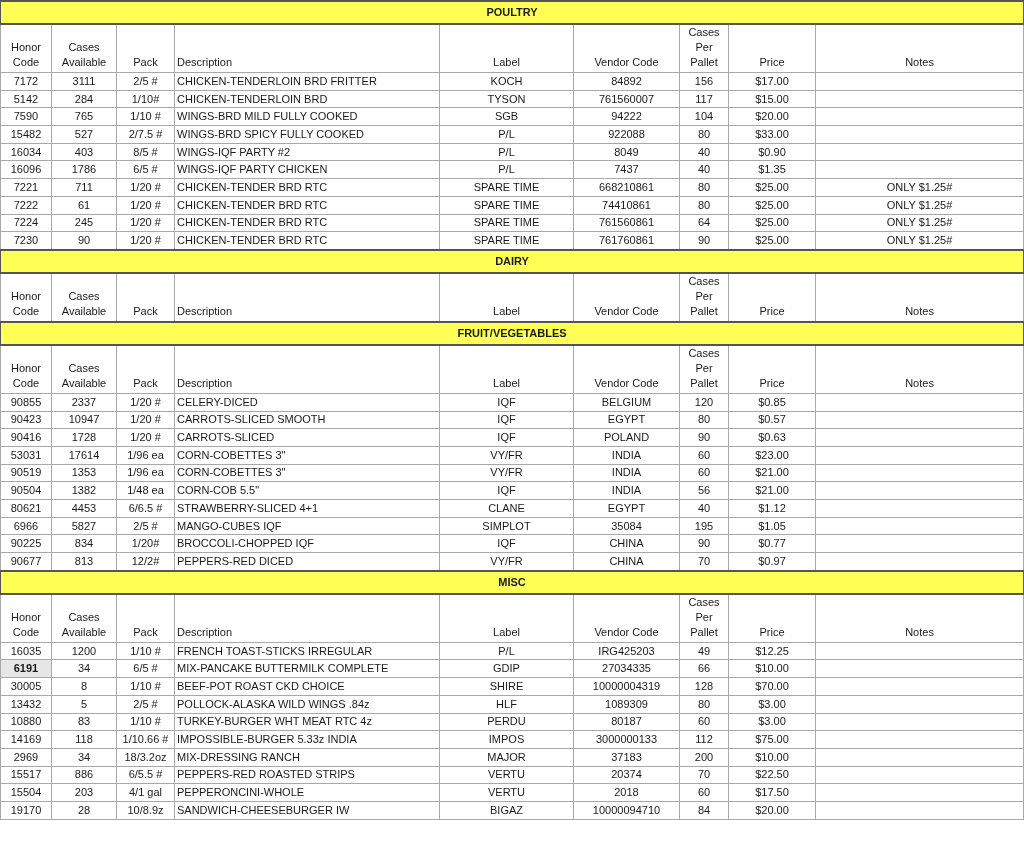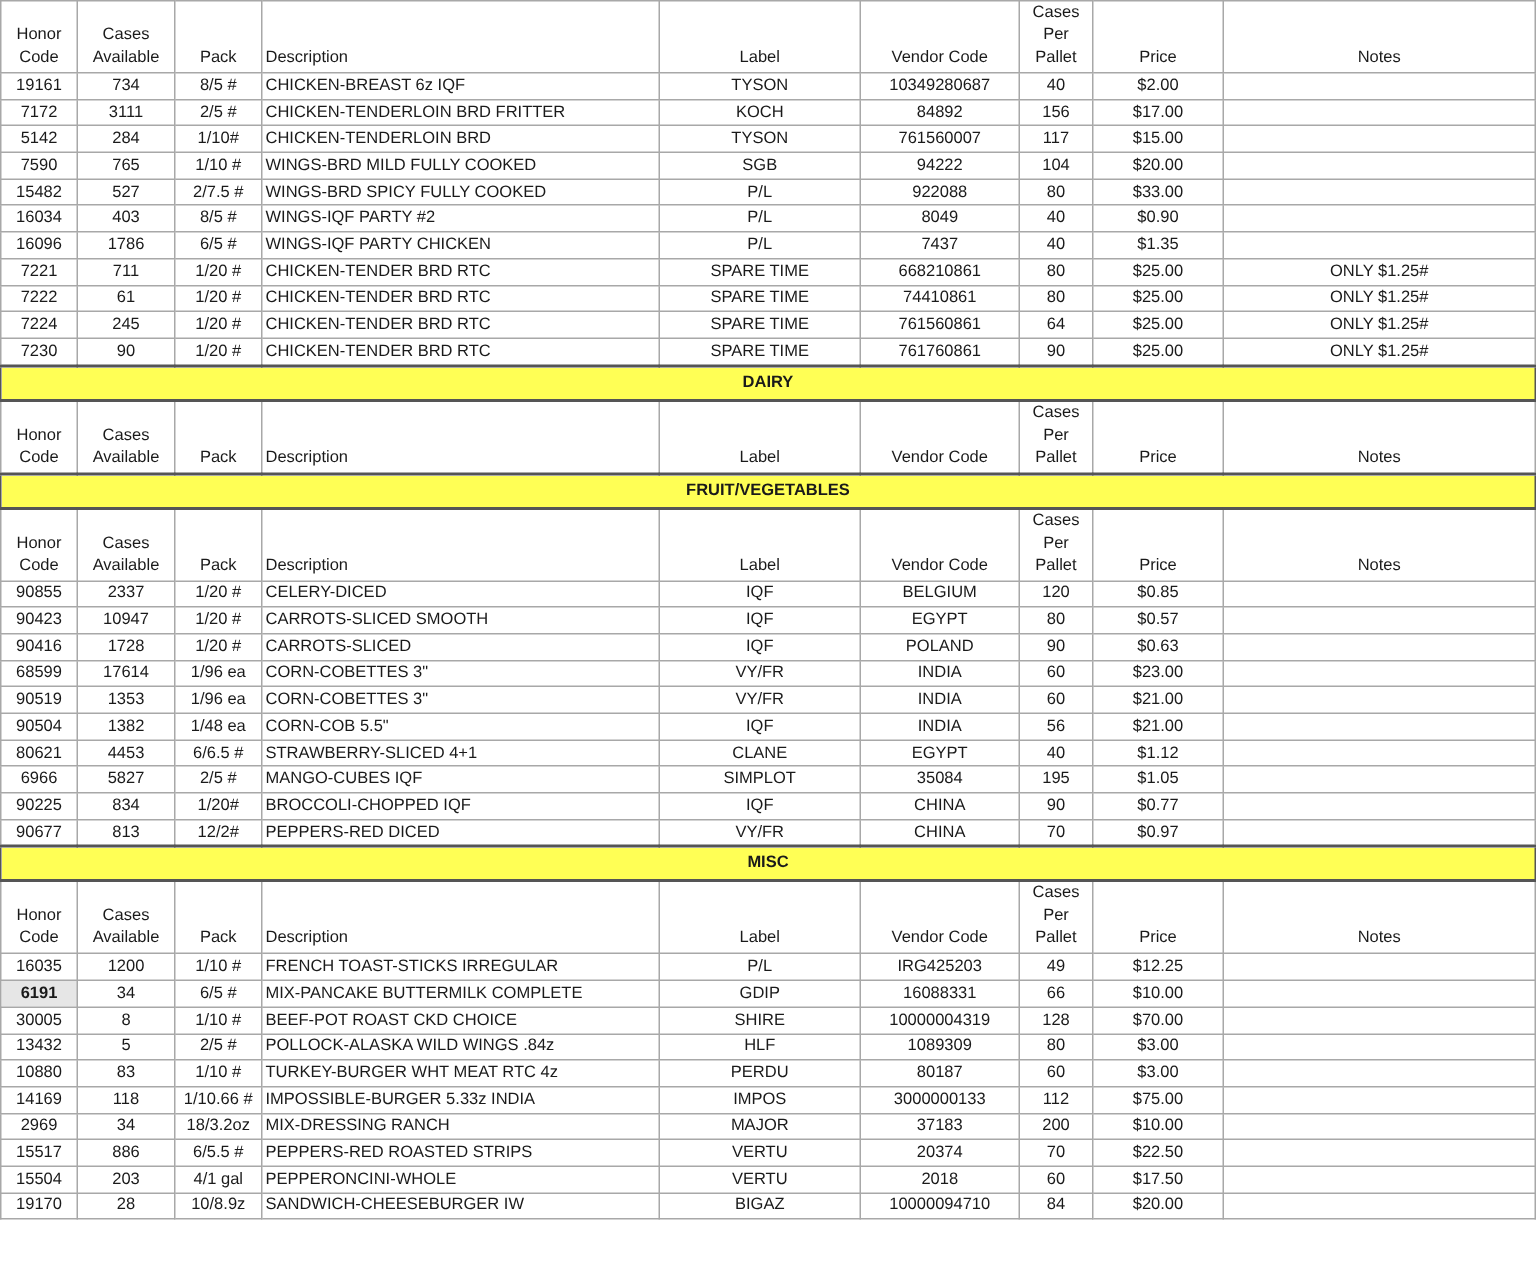--- a/index.html
+++ b/index.html
@@ -24,20 +24,23 @@
       <col class="c1">
       <col class="c2">
       <col class="c3">
       <col class="c4">
     <col class="c5">
       <col class="c6">
       <col class="c7">
       <col class="c8">
   </colgroup>
   <tbody id="tbody">
+      <tr class="section">
+        <td colspan="9">POULTRY</td>
+      </tr>
       <tr class="hdr">
         <td>
           <div>Honor</div>
           <div>Code</div>
         </td>
         <td>
           <div>Cases</div>
           <div>Available</div>
         </td>
         <td>
@@ -56,31 +59,20 @@
           <div>Cases</div>
           <div>Per</div>
           <div>Pallet</div>
         </td>
         <td>
           <div>Price</div>
         </td>
         <td>
           <div>Notes</div>
         </td>
-      </tr>
-      <tr>
-        <td>19161</td>
-        <td>734</td>
-        <td>8/5 #</td>
-        <td class="desc">CHICKEN-BREAST 6z IQF</td>
-        <td>TYSON</td>
-        <td>10349280687</td>
-        <td>40</td>
-        <td>$2.00</td>
-        <td></td>
       </tr>
       <tr>
         <td>7172</td>
         <td>3111</td>
         <td>2/5 #</td>
         <td class="desc">CHICKEN-TENDERLOIN BRD FRITTER</td>
         <td>KOCH</td>
         <td>84892</td>
         <td>156</td>
         <td>$17.00</td>
@@ -284,21 +276,21 @@
         <td>1728</td>
         <td>1/20 #</td>
         <td class="desc">CARROTS-SLICED</td>
         <td>IQF</td>
         <td>POLAND</td>
         <td>90</td>
         <td>$0.63</td>
         <td></td>
       </tr>
       <tr>
-        <td>68599</td>
+        <td>53031</td>
         <td>17614</td>
         <td>1/96 ea</td>
         <td class="desc">CORN-COBETTES 3"</td>
         <td>VY/FR</td>
         <td>INDIA</td>
         <td>60</td>
         <td>$23.00</td>
         <td></td>
       </tr>
       <tr>
@@ -413,21 +405,21 @@
         <td>49</td>
         <td>$12.25</td>
         <td></td>
       </tr>
       <tr>
         <td class="sel">6191</td>
         <td>34</td>
         <td>6/5 #</td>
         <td class="desc">MIX-PANCAKE BUTTERMILK COMPLETE</td>
         <td>GDIP</td>
-        <td>16088331</td>
+        <td>27034335</td>
         <td>66</td>
         <td>$10.00</td>
         <td></td>
       </tr>
       <tr>
         <td>30005</td>
         <td>8</td>
         <td>1/10 #</td>
         <td class="desc">BEEF-POT ROAST CKD CHOICE</td>
         <td>SHIRE</td>

